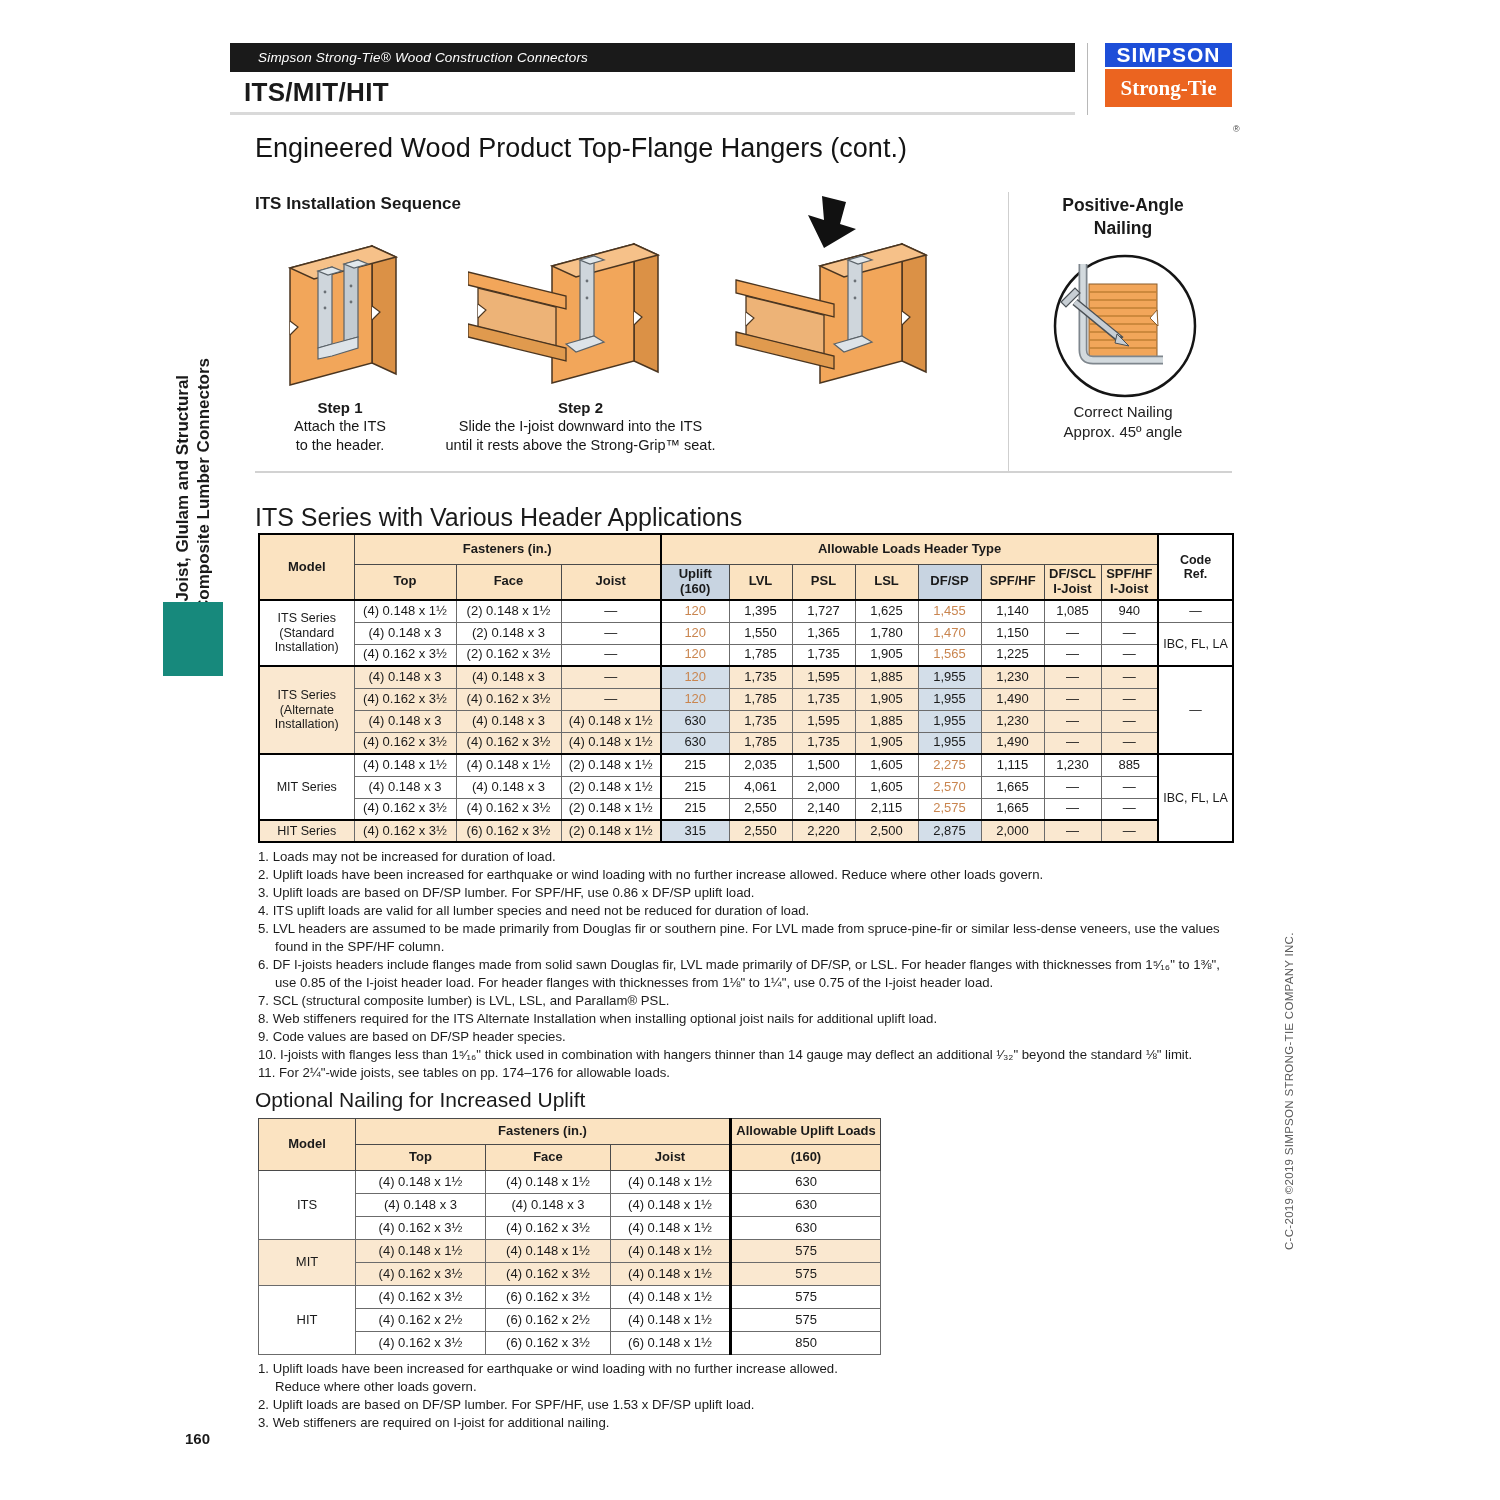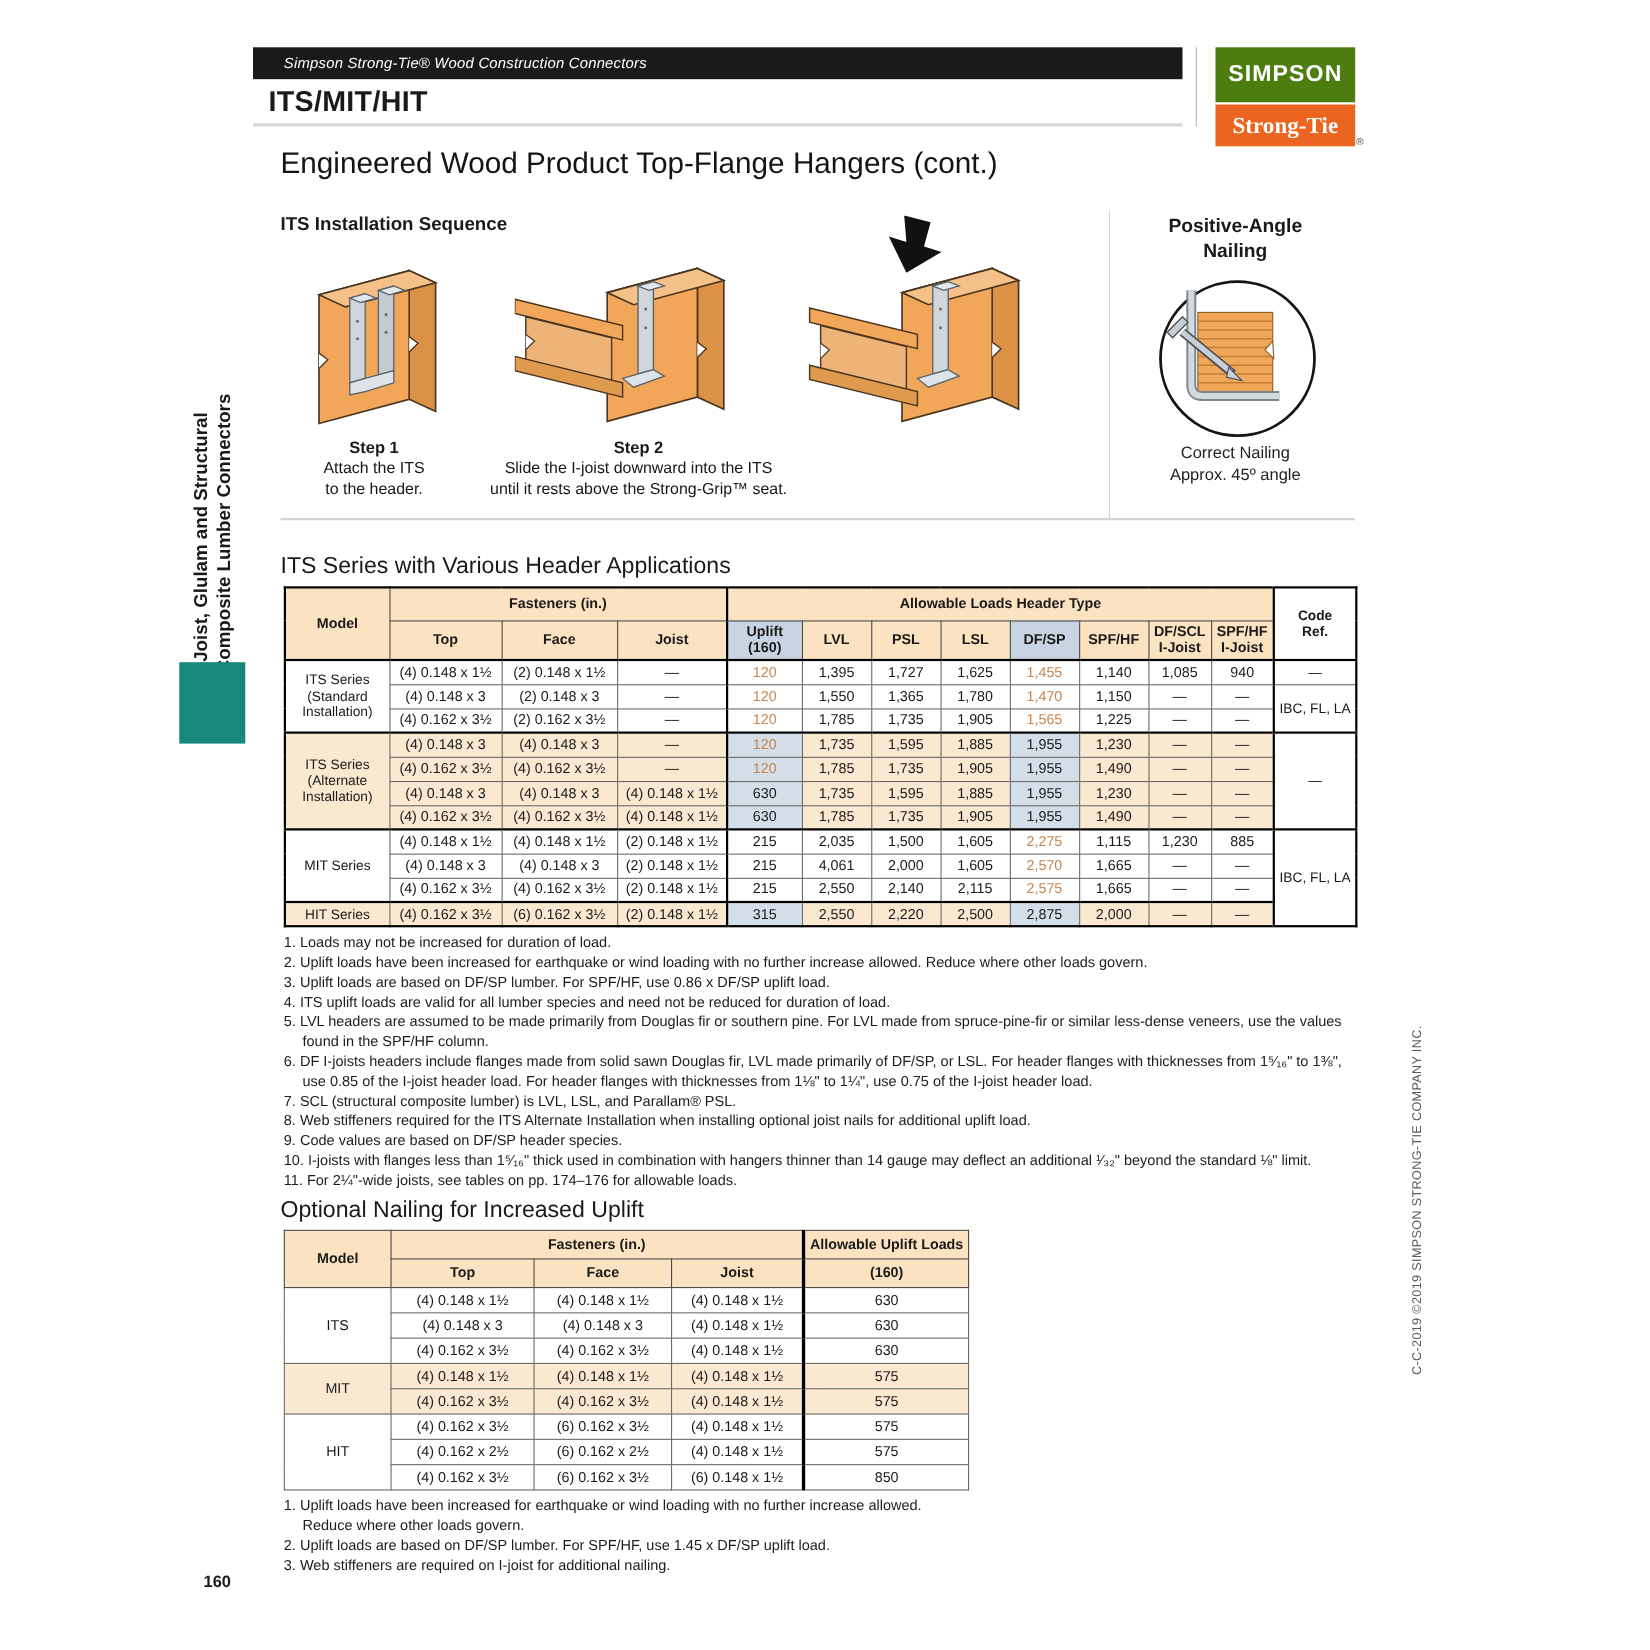--- a/index.html
+++ b/index.html
@@ -7,21 +7,21 @@
         font-family:"Liberation Sans",sans-serif;color:#1a1a1a;overflow:hidden;}
 
   
   .banner{position:absolute;left:230px;top:43px;width:845px;height:29px;background:#1a1a1a;
           color:#fff;display:flex;align-items:center;padding-left:28px;box-sizing:border-box;
           font-size:13.5px;font-style:italic;letter-spacing:.2px;}
   .prod-title{position:absolute;left:231px;top:77px;font-size:26px;font-weight:bold;letter-spacing:.3px;margin-left:13px;}
   .rule-under-title{position:absolute;left:230px;top:112px;width:845px;height:3px;background:#d9d9d9;}
   .logo-sep{position:absolute;left:1087px;top:43px;width:1px;height:72px;background:#b8b8b8;}
   .logo{position:absolute;left:1105px;top:43px;width:127px;}
-  .logo-top{height:50px;background:#4d7c0f;color:#fff;font-weight:bold;font-size:21px;letter-spacing:1px;
+  .logo-top{height:24px;background:#1d4ed8;color:#fff;font-weight:bold;font-size:21px;letter-spacing:1px;
             display:flex;align-items:center;justify-content:center;}
   .logo-bot{height:38px;background:#eb6420;color:#fff;font-family:"Liberation Serif",serif;font-weight:bold;
             font-size:21px;display:flex;align-items:center;justify-content:center;margin-top:2px;}
   .logo-reg{position:absolute;left:1233px;top:124px;font-size:9px;color:#444;}
   .main-title{position:absolute;left:255px;top:133px;font-size:27px;font-weight:400;color:#141414;}
 
   
   .side-label{position:absolute;left:172px;top:612px;transform:rotate(-90deg);transform-origin:0 0;
               font-weight:bold;font-size:17px;line-height:21px;white-space:nowrap;color:#1a1a1a;}
   .teal-tab{position:absolute;left:163px;top:602px;width:60px;height:74px;background:#17897c;}
@@ -38,21 +38,21 @@
   .cap .lbl{font-weight:bold;font-size:15px;line-height:19px;}
   .cap .ln{font-size:14.5px;line-height:19px;color:#161616;}
   .sec-vline{position:absolute;left:1008px;top:192px;width:1px;height:280px;background:#cfcfcf;}
   .sec-hline{position:absolute;left:255px;top:471px;width:977px;height:2px;background:#d2d2d2;}
   .pan-title{position:absolute;left:1038px;top:194px;width:170px;text-align:center;
              font-size:17.5px;font-weight:bold;line-height:23px;}
   .pan-fig{position:absolute;left:1045px;top:246px;}
   .pan-cap{position:absolute;left:1028px;top:402px;width:190px;text-align:center;font-size:15px;line-height:20px;color:#222;}
 
   
-  .t1-title{position:absolute;left:255px;top:503px;font-size:21px;font-weight:400;}
+  .t1-title{position:absolute;left:255px;top:503px;font-size:25px;font-weight:400;}
   .t2-title{position:absolute;left:255px;top:1088px;font-size:21px;font-weight:400;}
   table{border-collapse:collapse;table-layout:fixed;}
   .t1{position:absolute;left:258px;top:533px;width:974px;border:2.5px solid #000;}
   .t2{position:absolute;left:258px;top:1118px;width:622px;border:1.5px solid #000;}
   .t1 th,.t1 td,.t2 th,.t2 td{border:1px solid #6b6b6b;text-align:center;vertical-align:middle;
       padding:0 2px;font-size:13px;line-height:1.15;white-space:pre-line;}
   .t1 thead th,.t2 thead th{background:#fbe3c1;font-weight:bold;border-color:#4a4a4a;}
   .t1 thead{border-bottom:2px solid #000;} .t2 thead{border-bottom:1.5px solid #000;}
   .t1 thead tr:first-child{height:30px;} .t1 thead tr:last-child{height:36px;}
   .t1 tbody tr{height:22px;}
@@ -484,18 +484,18 @@
         <tr>
           <td>(4) 0.162 x 3½</td>
           <td>(6) 0.162 x 3½</td>
           <td>(6) 0.148 x 1½</td>
           <td class="col-upl">850</td>
         </tr>
       </tbody>
     </table>
   <div class="fn-list2">
       <div class="fn">1. Uplift loads have been increased for earthquake or wind loading with no further increase allowed. Reduce where other loads govern.</div>
-      <div class="fn">2. Uplift loads are based on DF/SP lumber. For SPF/HF, use 1.45 x DF/SP uplift load.</div>
+      <div class="fn">2. Uplift loads are based on DF/SP lumber. For SPF/HF, use 1.53 x DF/SP uplift load.</div>
       <div class="fn">3. Web stiffeners are required on I-joist for additional nailing.</div>
     </div>
 
   <div class="page-num">160</div>
 </div>
 
 </body></html>

